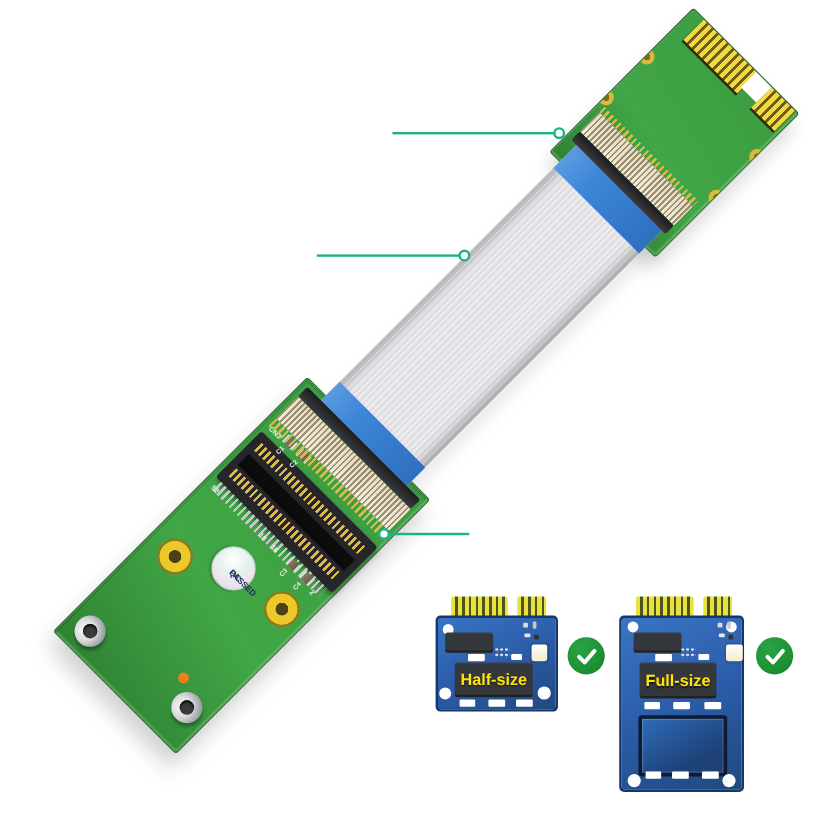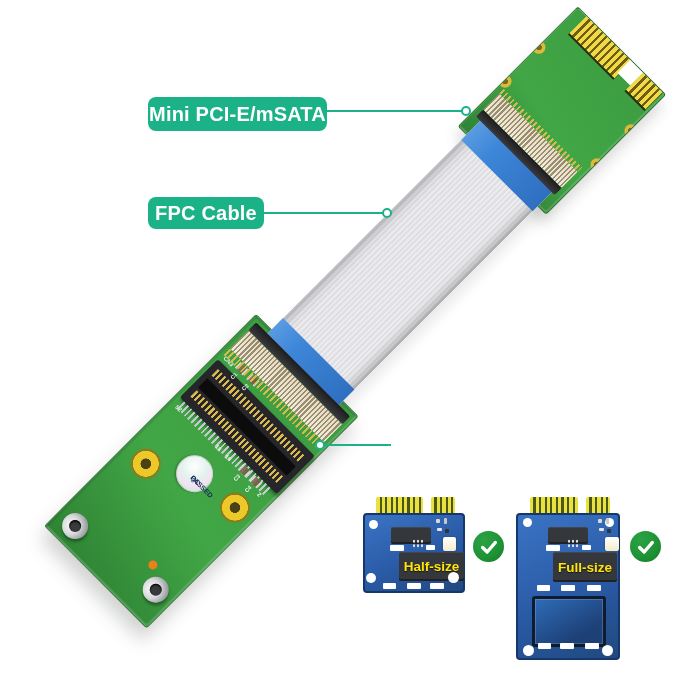--- a/index.html
+++ b/index.html
@@ -62,21 +62,21 @@
   .notch-cut{left:150px;top:74px;width:22px;height:18px;background:#ffffff;}
   .gnotch{width:13px;height:13px;border-radius:50%;
     background:radial-gradient(circle,#7a6a1a 0 30%,#dcb93a 32% 75%,#8a7c1e 78%);}
   
   .mcard{position:absolute;border-radius:4px;border:2px solid #16376b;box-sizing:border-box;
     background:linear-gradient(155deg,#3a74c4,#2a5aa6 55%,#21497e);}
   .fingers-h{position:absolute;height:18px;border-radius:2px 2px 0 0;
     background:repeating-linear-gradient(90deg,#e9e23e 0 3.5px,#4c5618 3.5px 5.6px);}
   .hole{position:absolute;background:#fff;border-radius:50%;}
   .chip{position:absolute;background:#34373b;border-radius:2px;
-    box-shadow:inset 0 -2px 0 rgba(0,0,0,.4),inset 0 1px 0 rgba(255,255,255,.08);margin-left:20px;}
+    box-shadow:inset 0 -2px 0 rgba(0,0,0,.4),inset 0 1px 0 rgba(255,255,255,.08);}
   .chip-label{color:#ffe40a;font-weight:bold;font-size:13.5px;display:flex;align-items:center;
     justify-content:center;width:100%;height:100%;text-shadow:0 1px 1px rgba(0,0,0,.6);}
   .pad{position:absolute;background:#fff;border-radius:1px;}
   .led{position:absolute;background:linear-gradient(#ffffff,#f4ecc9);border-radius:2px;
     box-shadow:0 0 2px rgba(0,0,0,.35);}
   .speck{position:absolute;border-radius:1px;}
   .dots{position:absolute;width:13px;height:10px;
     background-image:radial-gradient(circle,#e8e8e8 1px,rgba(0,0,0,0) 1.2px);background-size:4px 4.5px;}
   .bgachip{position:absolute;border:3px solid #0f1b31;border-radius:3px;
     background:linear-gradient(150deg,#2f6cb8,#1d4077 75%);
@@ -149,25 +149,23 @@
       <div class="ffc-latch" style="left:35px;"></div>
     </div>
 
     <div class="ffc" style="left:595px;top:16px;height:111px;">
       <div class="ffc-latch" style="left:0;width:10px;"></div>
       <div class="ffc-body" style="left:10px;width:23px;"></div>
       <div class="ffc-comb" style="left:33px;width:6px;"></div>
     </div>
   </div>
 
-  <div class="callout-label" style="left:148px;top:97px;width:179px;height:34px;">Mini PCI-E/mSATA</div>
   <div class="lead" style="left:327px;top:110px;width:136px;"></div>
   <div class="lead-dot" style="left:461px;top:106px;"></div>
 
-  <div class="callout-label" style="left:148px;top:197px;width:116px;height:32px;">FPC Cable</div>
   <div class="lead" style="left:264px;top:212px;width:119px;"></div>
   <div class="lead-dot" style="left:382px;top:208px;"></div>
 
   <div class="lead-dot" style="left:315px;top:440px;"></div>
   <div class="lead" style="left:324px;top:444px;width:67px;"></div>
 
   <div>
     <div class="fingers-h" style="left:376px;top:497px;width:47px;"></div>
     <div class="fingers-h" style="left:431px;top:497px;width:24px;"></div>
     <div class="mcard" style="left:363px;top:513px;width:102px;height:80px;"></div>

